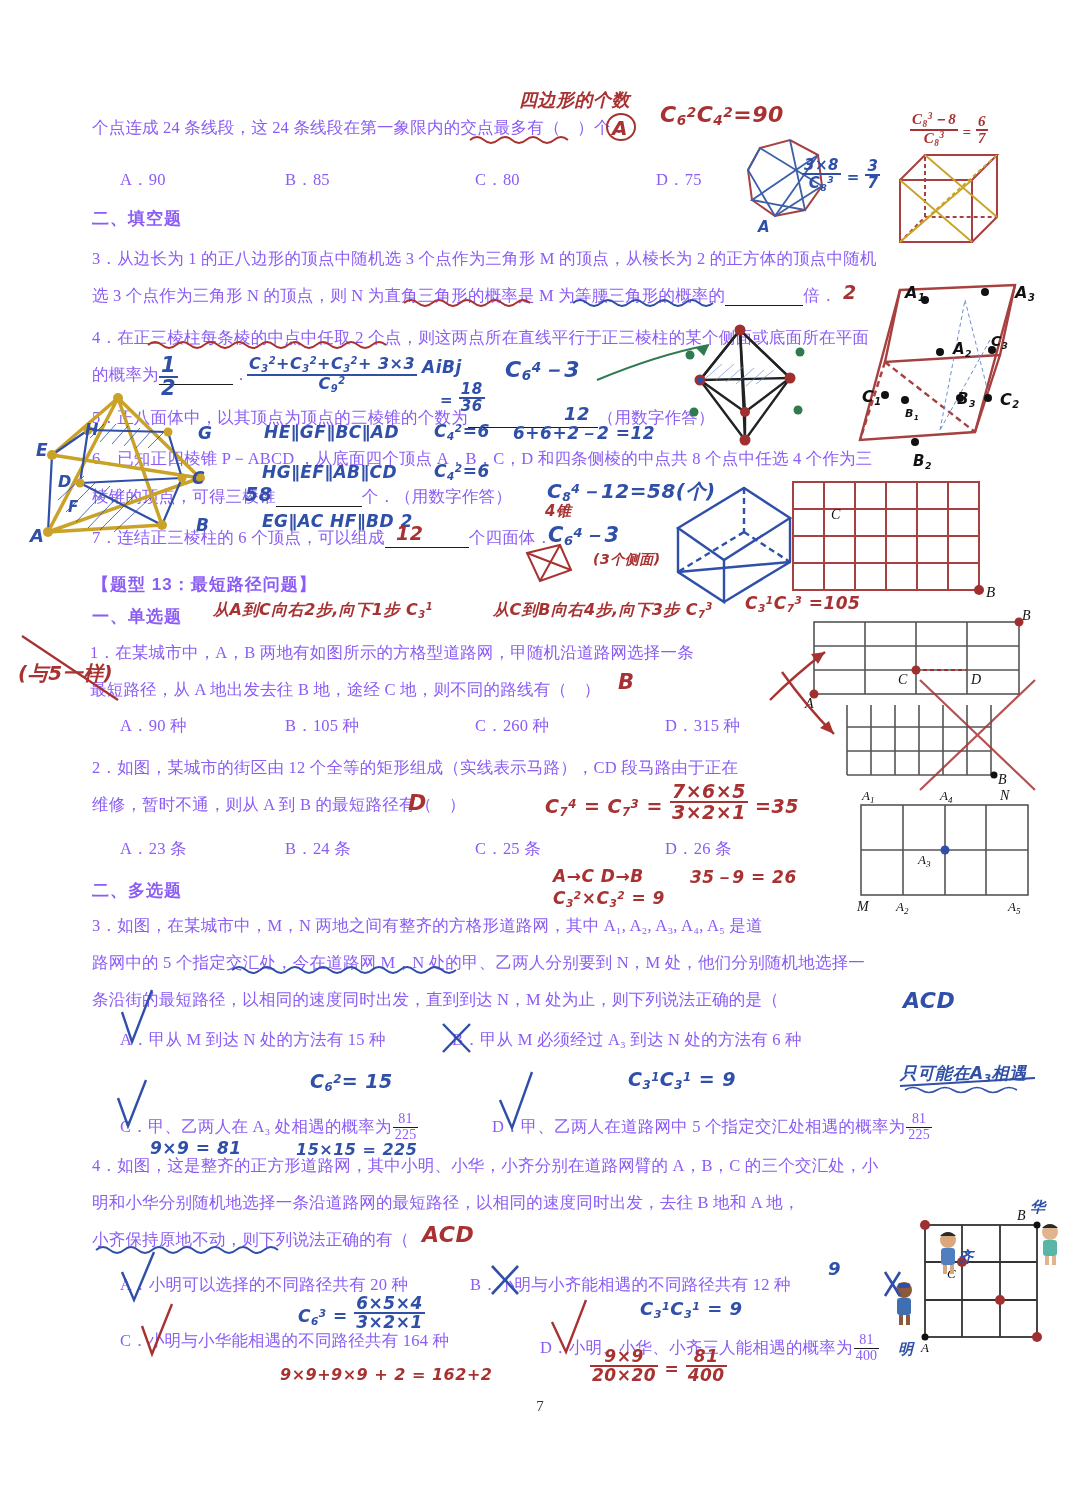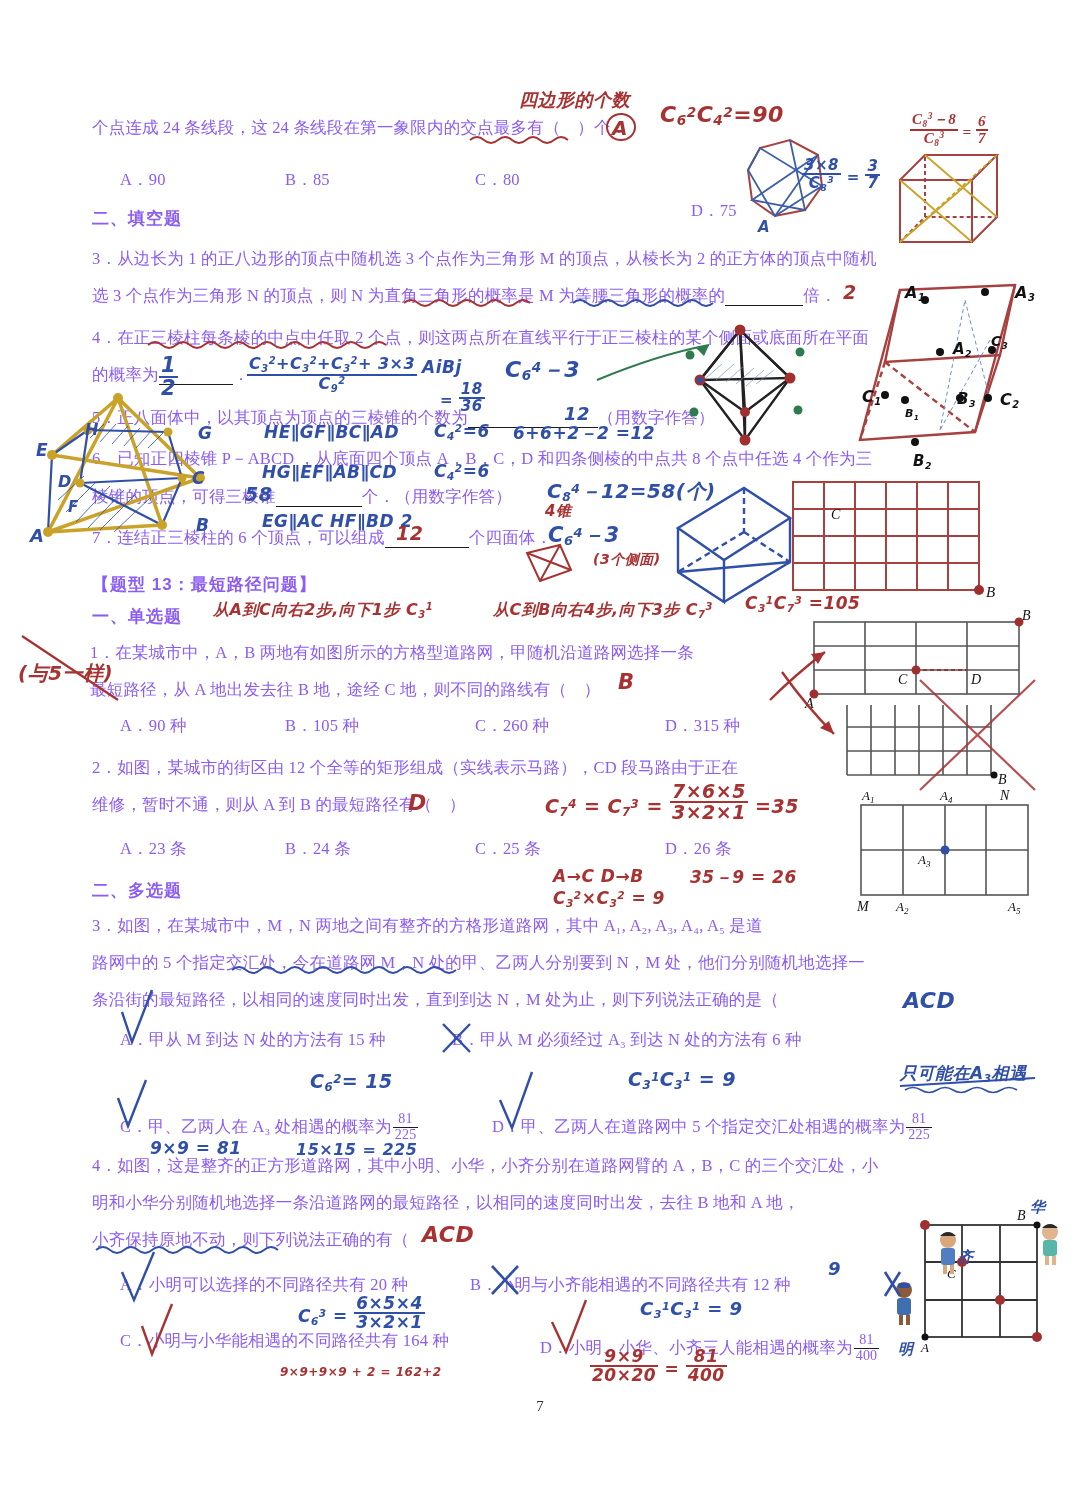--- a/index.html
+++ b/index.html
@@ -39,21 +39,21 @@
 </head>
 <body>
 
 <div class="page">
 
   <div class="ptext" style="left:92px;top:120px;">个点连成 24 条线段，这 24 条线段在第一象限内的交点最多有（　）个．</div>
 
   <div class="ptext" style="left:120px;top:172px;">A．90</div>
   <div class="ptext" style="left:285px;top:172px;">B．85</div>
   <div class="ptext" style="left:475px;top:172px;">C．80</div>
-  <div class="ptext" style="left:691px;top:172px;margin-top:31px;">D．75</div>
+  <div class="ptext" style="left:656px;top:172px;">D．75</div>
 
   <div class="ptext bold" style="left:92px;top:210px;">二、填空题</div>
 
   <div class="ptext" style="left:92px;top:251px;">3．从边长为 1 的正八边形的顶点中随机选 3 个点作为三角形 M 的顶点，从棱长为 2 的正方体的顶点中随机</div>
   <div class="ptext" style="left:92px;top:288px;"><span>选 3 个点作为三角形 N 的顶点，则 N 为直角三角形的概率是 M 为等腰三角形的概率的</span><span class="blank" style="width:78px;">&nbsp;</span><span>倍．</span></div>
 
   <div class="ptext" style="left:92px;top:330px;">4．在正三棱柱每条棱的中点中任取 2 个点，则这两点所在直线平行于正三棱柱的某个侧面或底面所在平面</div>
   <div class="ptext" style="left:92px;top:367px;"><span>的概率为</span><span class="blank" style="width:74px;">&nbsp;</span><span>．</span></div>
 
   <div class="ptext" style="left:92px;top:410px;"><span>5．正八面体中，以其顶点为顶点的三棱锥的个数为</span><span class="blank" style="width:130px;">&nbsp;</span><span>（用数字作答）</span></div>
@@ -419,21 +419,21 @@
   <div class="hw blue" style="left:310px;top:1070px;font-size:19px;">C<span class="b">6</span><span class="s">2</span>= 15</div>
   <div class="hw blue" style="left:628px;top:1068px;font-size:19px;">C<span class="b">3</span><span class="s">1</span>C<span class="b">3</span><span class="s">1</span> = 9</div>
   <div class="hw blue" style="left:900px;top:1062px;font-size:17px;">只可能在A<span class="b">3</span>相遇</div>
   <div class="hw blue" style="left:150px;top:1138px;font-size:17px;">9×9 = 81</div>
   <div class="hw blue" style="left:296px;top:1140px;font-size:16px;">15×15 = 225</div>
 
   <div class="hw red" style="left:422px;top:1222px;font-size:22px;">ACD</div>
   <div class="hw blue" style="left:298px;top:1295px;font-size:17px;">C<span class="b">6</span><span class="s">3</span> = <span class="hwfrac"><span class="n">6×5×4</span><span class="d">3×2×1</span></span></div>
   <div class="hw blue" style="left:640px;top:1298px;font-size:18px;">C<span class="b">3</span><span class="s">1</span>C<span class="b">3</span><span class="s">1</span> = 9</div>
   <div class="hw blue" style="left:828px;top:1258px;font-size:18px;">9</div>
-  <div class="hw red" style="left:280px;top:1365px;font-size:12px;">9×9+9×9 + 2 = 162+2</div>
+  <div class="hw red" style="left:280px;top:1365px;font-size:16px;">9×9+9×9 + 2 = 162+2</div>
   <div class="hw red" style="left:590px;top:1348px;font-size:17px;">
     <span class="hwfrac"><span class="n">9×9</span><span class="d">20×20</span></span>
     = <span class="hwfrac"><span class="n">81</span><span class="d">400</span></span>
   </div>
 
   <div class="hw blue" style="left:758px;top:218px;font-size:15px;">A</div>
   <div class="hw blue" style="left:30px;top:525px;font-size:18px;">A</div>
   <div class="hw blue" style="left:36px;top:440px;font-size:17px;">E</div>
   <div class="hw blue" style="left:85px;top:420px;font-size:16px;">H</div>
   <div class="hw blue" style="left:198px;top:423px;font-size:17px;">G</div>

